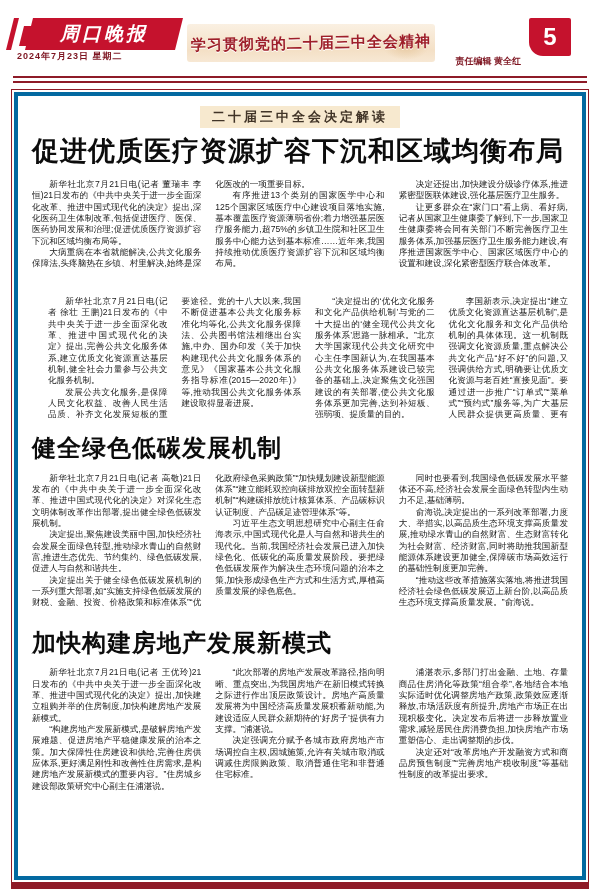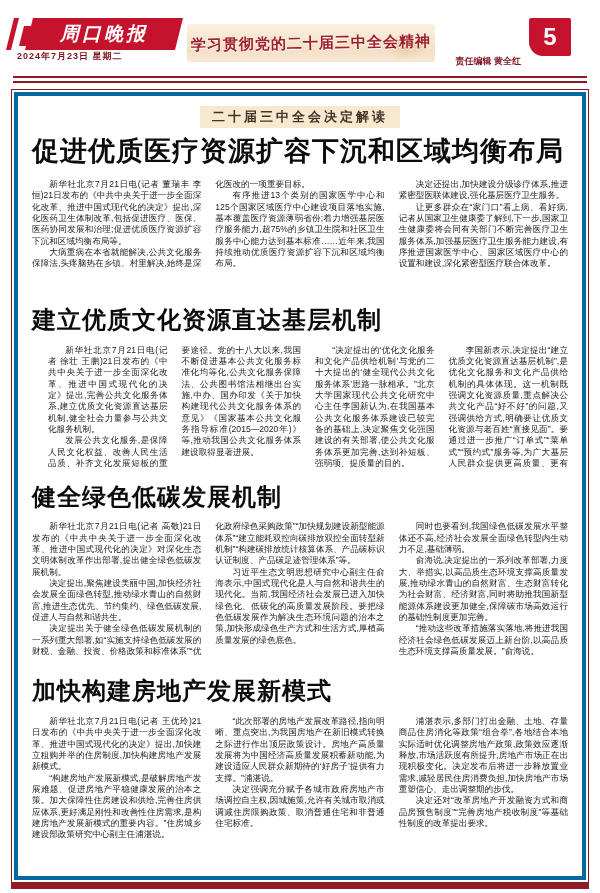--- a/index.html
+++ b/index.html
@@ -89,21 +89,20 @@
 
       <h1 class="headline h-main">促进优质医疗资源扩容下沉和区域均衡布局</h1>
       <div class="body-cols cols-3 b1">
           <p class="para">新华社北京7月21日电(记者 董瑞丰 李恒)21日发布的《中共中央关于进一步全面深化改革、推进中国式现代化的决定》提出,深化医药卫生体制改革,包括促进医疗、医保、医药协同发展和治理;促进优质医疗资源扩容下沉和区域均衡布局等。</p>
           <p class="para">大病重病在本省就能解决,公共文化服务保障法,头疼脑热在乡镇、村里解决,始终是深化医改的一项重要目标。</p>
           <p class="para">有序推进13个类别的国家医学中心和125个国家区域医疗中心建设项目落地实施,基本覆盖医疗资源薄弱省份;着力增强基层医疗服务能力,超75%的乡镇卫生院和社区卫生服务中心能力达到基本标准……近年来,我国持续推动优质医疗资源扩容下沉和区域均衡布局。</p>
           <p class="para">决定还提出,加快建设分级诊疗体系,推进紧密型医联体建设,强化基层医疗卫生服务。</p>
           <p class="para">让更多群众在“家门口”看上病、看好病,记者从国家卫生健康委了解到,下一步,国家卫生健康委将会同有关部门不断完善医疗卫生服务体系,加强基层医疗卫生服务能力建设,有序推进国家医学中心、国家区域医疗中心的设置和建设,深化紧密型医疗联合体改革。</p>
         </div>
 
-      <h2 class="headline h-sub">建立优质文化资源直达基层机制</h2>
       <div class="body-cols cols-4 b2">
           <p class="para">新华社北京7月21日电(记者 徐壮 王鹏)21日发布的《中共中央关于进一步全面深化改革、推进中国式现代化的决定》提出,完善公共文化服务体系,建立优质文化资源直达基层机制,健全社会力量参与公共文化服务机制。</p>
           <p class="para">发展公共文化服务,是保障人民文化权益、改善人民生活品质、补齐文化发展短板的重要途径。党的十八大以来,我国不断促进基本公共文化服务标准化均等化,公共文化服务保障法、公共图书馆法相继出台实施,中办、国办印发《关于加快构建现代公共文化服务体系的意见》《国家基本公共文化服务指导标准(2015—2020年)》等,推动我国公共文化服务体系建设取得显著进展。</p>
           <p class="para">“决定提出的‘优化文化服务和文化产品供给机制’与党的二十大提出的‘健全现代公共文化服务体系’思路一脉相承。”北京大学国家现代公共文化研究中心主任李国新认为,在我国基本公共文化服务体系建设已较完备的基础上,决定聚焦文化强国建设的有关部署,使公共文化服务体系更加完善,达到补短板、强弱项、提质量的目的。</p>
           <p class="para">李国新表示,决定提出“建立优质文化资源直达基层机制”,是优化文化服务和文化产品供给机制的具体体现。这一机制既强调文化资源质量,重点解决公共文化产品“好不好”的问题,又强调供给方式,明确要让优质文化资源与老百姓“直接见面”。要通过进一步推广“订单式”“菜单式”“预约式”服务等,为广大基层人民群众提供更高质量、更有效率、更加公平、更可持续的公共文化服务,以高质量文化供给增强人们的文化获得感、幸福感。</p>
         </div>
 
       <h2 class="headline h-sub">健全绿色低碳发展机制</h2>
       <div class="body-cols cols-3 b3">
           <p class="para">新华社北京7月21日电(记者 高敬)21日发布的《中共中央关于进一步全面深化改革、推进中国式现代化的决定》对深化生态文明体制改革作出部署,提出健全绿色低碳发展机制。</p>

